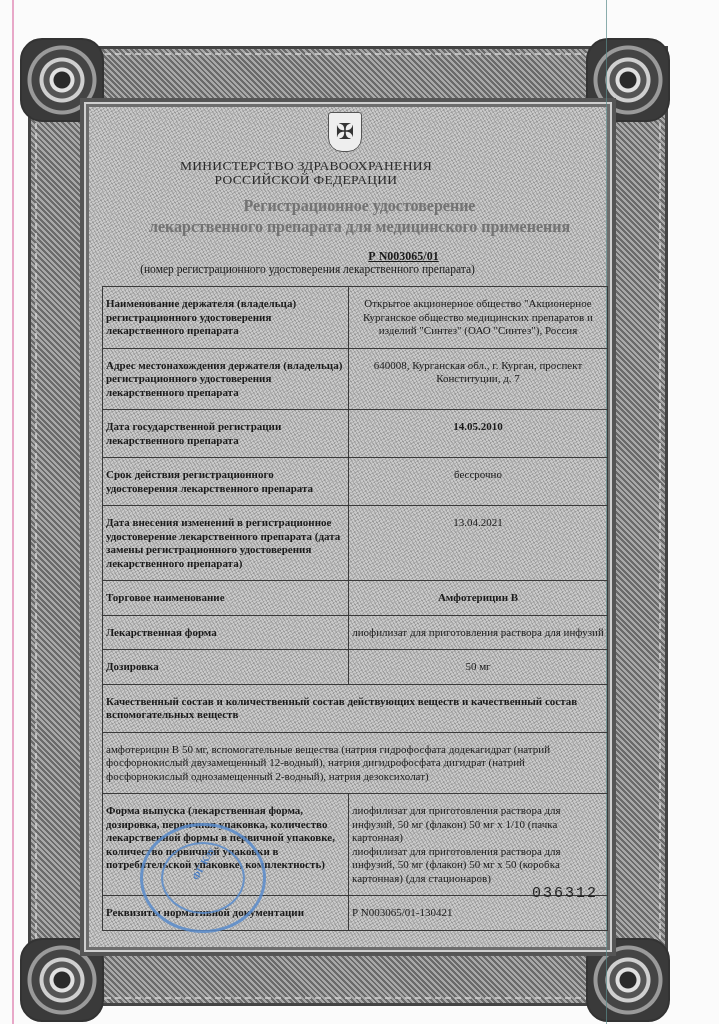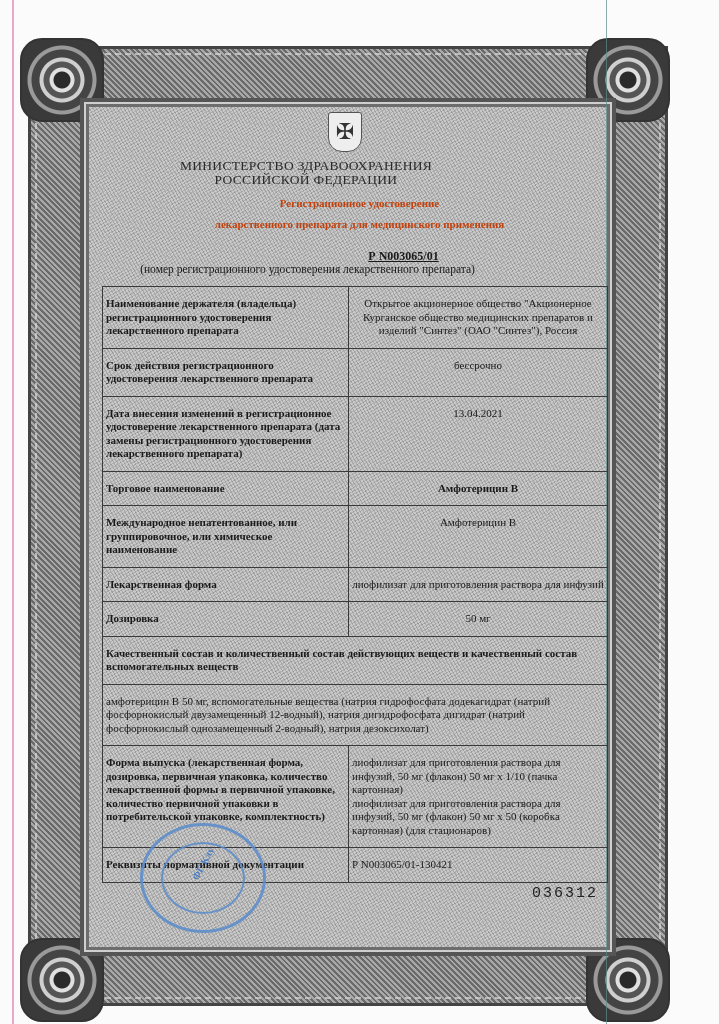--- a/index.html
+++ b/index.html
@@ -50,21 +50,21 @@
     font-size:22px; color:#333;
   }
   .ministry {
     position:absolute; left:0; width:612px; text-align:center;
     font-size:13.5px; letter-spacing:.3px; color:#2a2a2a;
   }
   .ministry.l1 { top:158px; }
   .ministry.l2 { top:172px; }
   .title {
     position:absolute; left:0; width:719px; text-align:center;
-    font-weight:bold; font-size:11px; color:#c2410c;
+    font-weight:bold; font-size:16px; color:#737373;
   }
   .title.l1 { top:197px; }
   .title.l2 { top:218px; }
   .reg-number {
     position:absolute; left:0; width:719px; text-align:center; top:249px;
     font-weight:bold; font-size:12px; text-decoration:underline;margin-left:44px;
   }
   .reg-caption {
     position:absolute; left:0; width:615px; text-align:center; top:263px;
     font-size:11.5px;
@@ -122,35 +122,39 @@
 <div class="title l2">лекарственного препарата для медицинского применения</div>
 <div class="reg-number">Р N003065/01</div>
 <div class="reg-caption">(номер регистрационного удостоверения лекарственного препарата)</div>
 
 <table class="reg">
   <tbody>
       <tr style="height:47px">
     <td class="lbl">Наименование держателя (владельца) регистрационного удостоверения лекарственного препарата</td>
     <td class="val">Открытое акционерное общество "Акционерное Курганское общество медицинских препаратов и изделий "Синтез" (ОАО "Синтез"), Россия</td>
   </tr>
+  <tr style="height:45px">
+    <td class="lbl">Адрес местонахождения держателя (владельца) регистрационного удостоверения лекарственного препарата</td>
+    <td class="val">640008, Курганская обл., г. Курган, проспект Конституции, д. 7</td>
+  </tr>
+  <tr style="height:32px">
+    <td class="lbl">Дата государственной регистрации лекарственного препарата</td>
+    <td class="val bold">14.05.2010</td>
+  </tr>
   <tr style="height:32px">
     <td class="lbl">Срок действия регистрационного удостоверения лекарственного препарата</td>
     <td class="val">бессрочно</td>
   </tr>
   <tr style="height:60px">
     <td class="lbl">Дата внесения изменений в регистрационное удостоверение лекарственного препарата (дата замены регистрационного удостоверения лекарственного препарата)</td>
     <td class="val">13.04.2021</td>
   </tr>
   <tr>
     <td class="lbl">Торговое наименование</td>
     <td class="val bold">Амфотерицин В</td>
-  </tr>
-  <tr style="height:45px">
-    <td class="lbl">Международное непатентованное, или группировочное, или химическое наименование</td>
-    <td class="val">Амфотерицин В</td>
   </tr>
   <tr style="height:31px">
     <td class="lbl">Лекарственная форма</td>
     <td class="val">лиофилизат для приготовления раствора для инфузий</td>
   </tr>
   <tr>
     <td class="lbl">Дозировка</td>
     <td class="val">50 мг</td>
   </tr>
   <tr>

